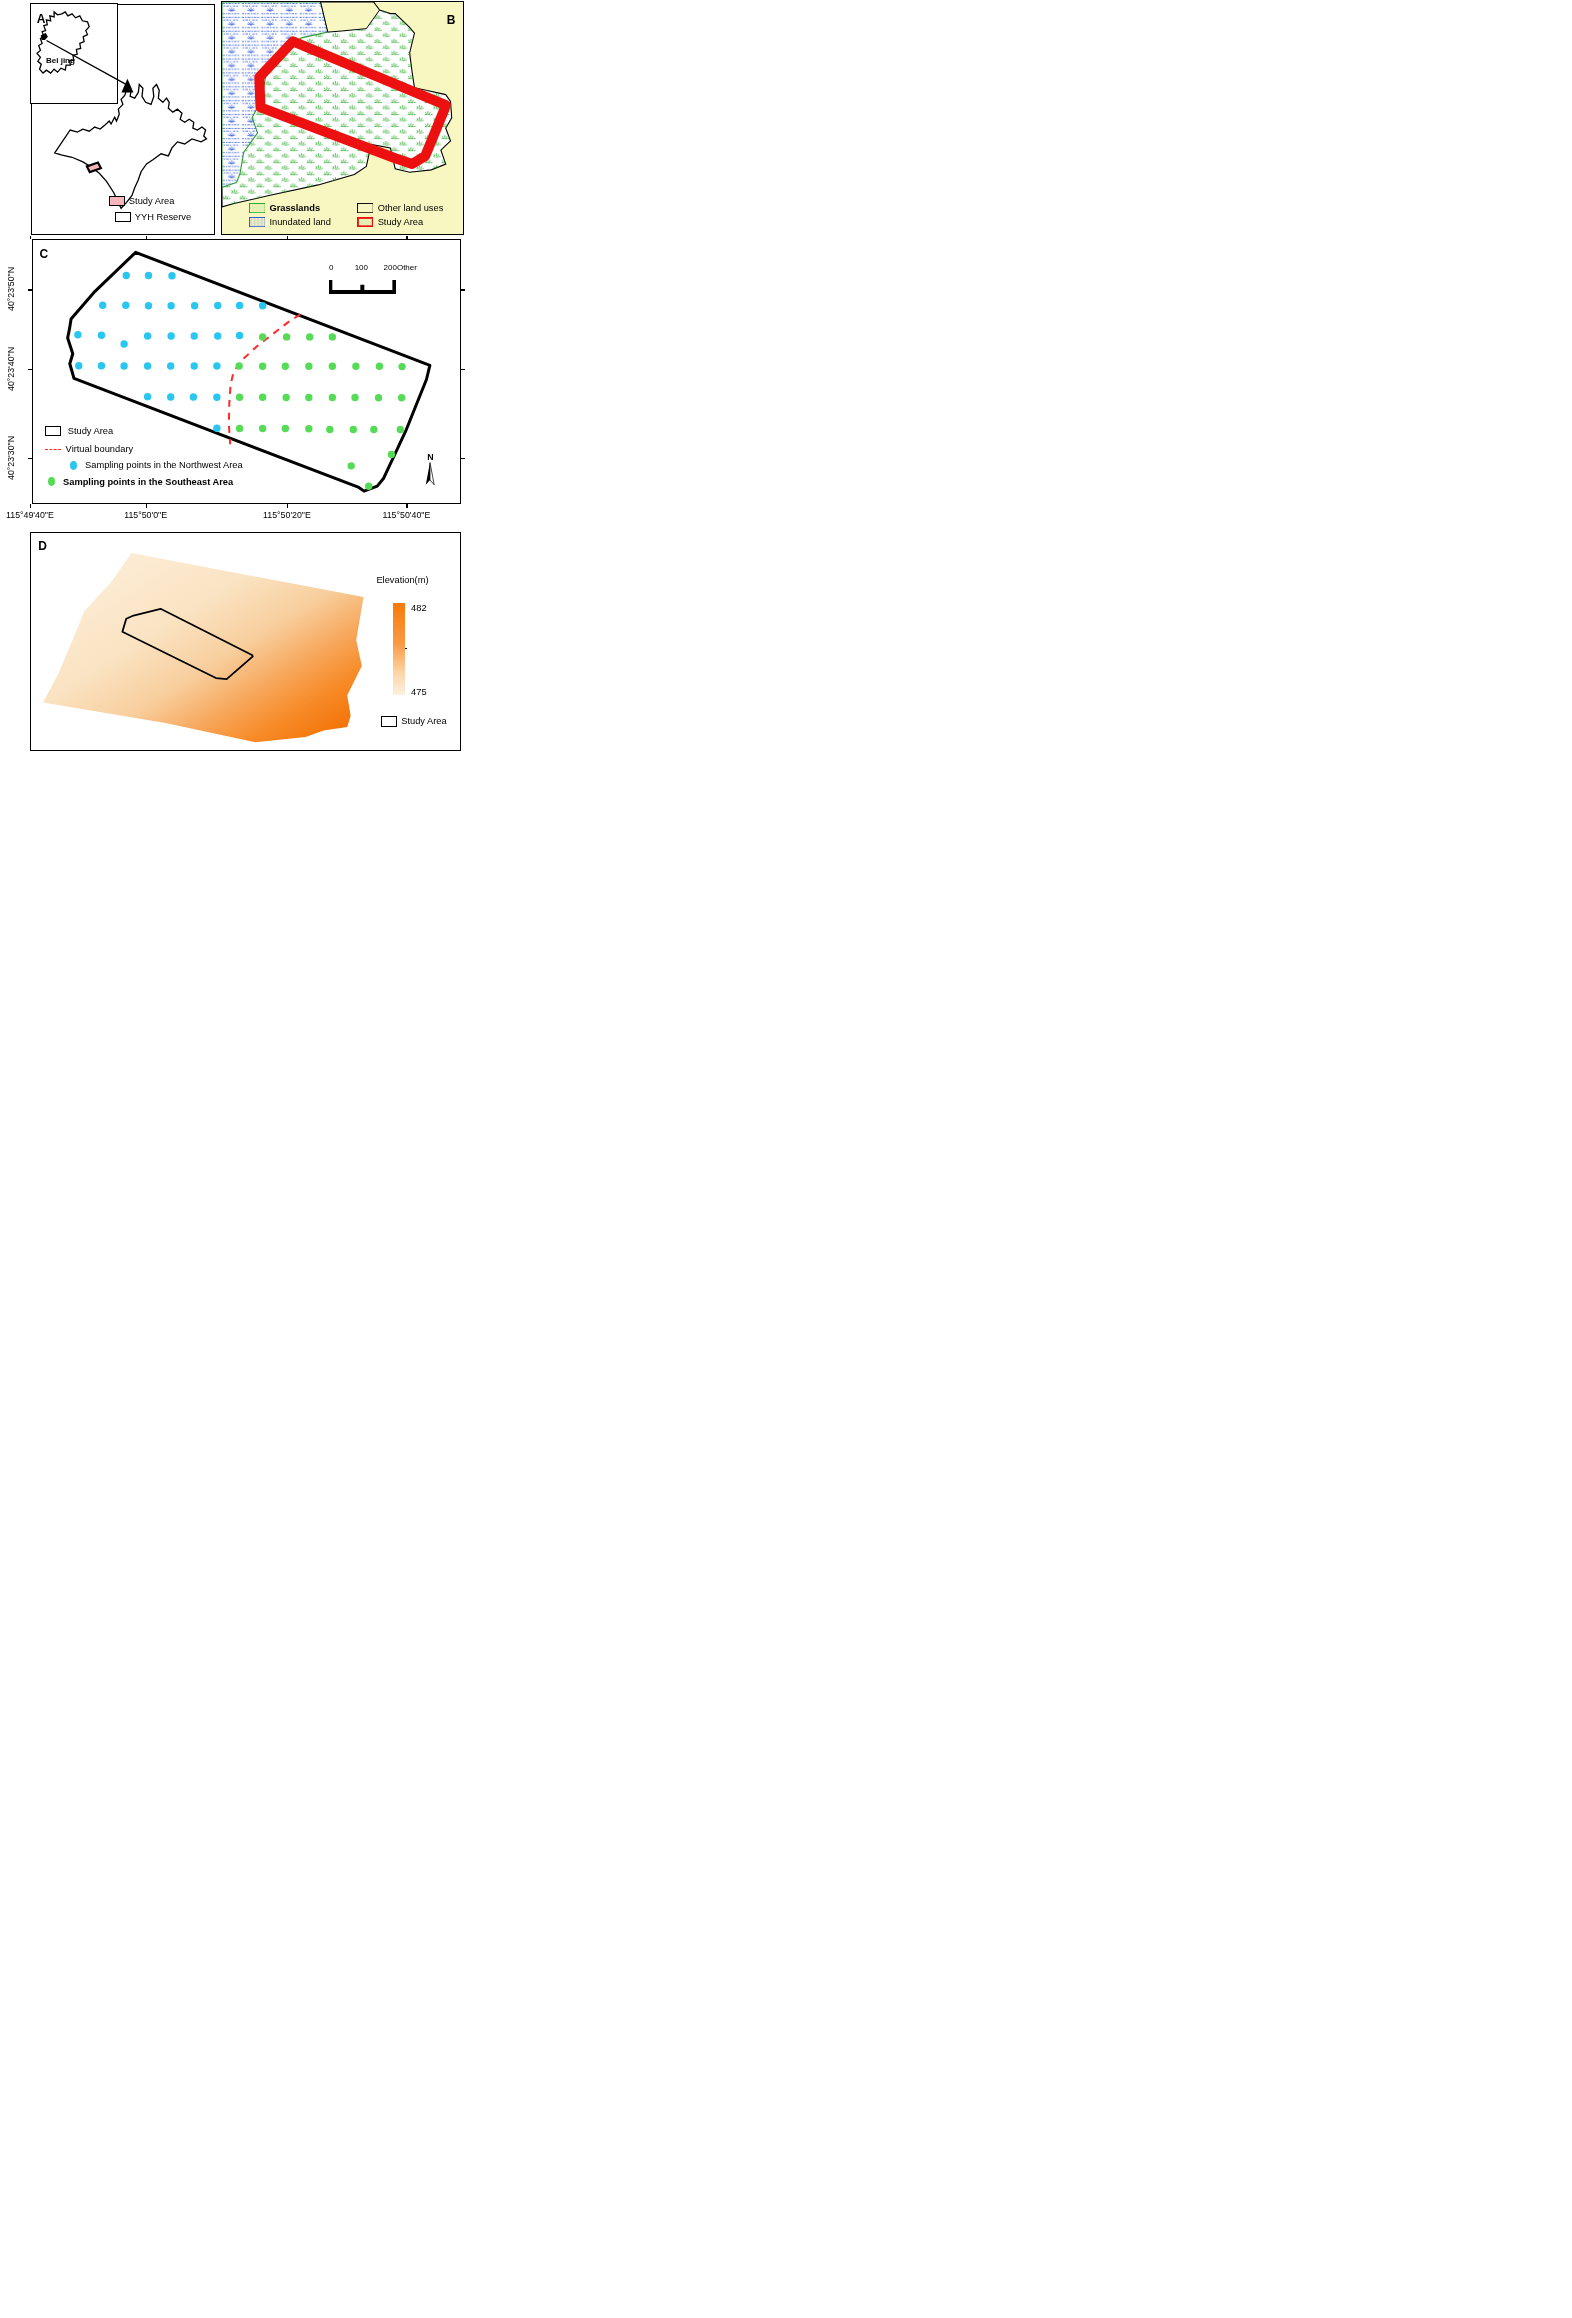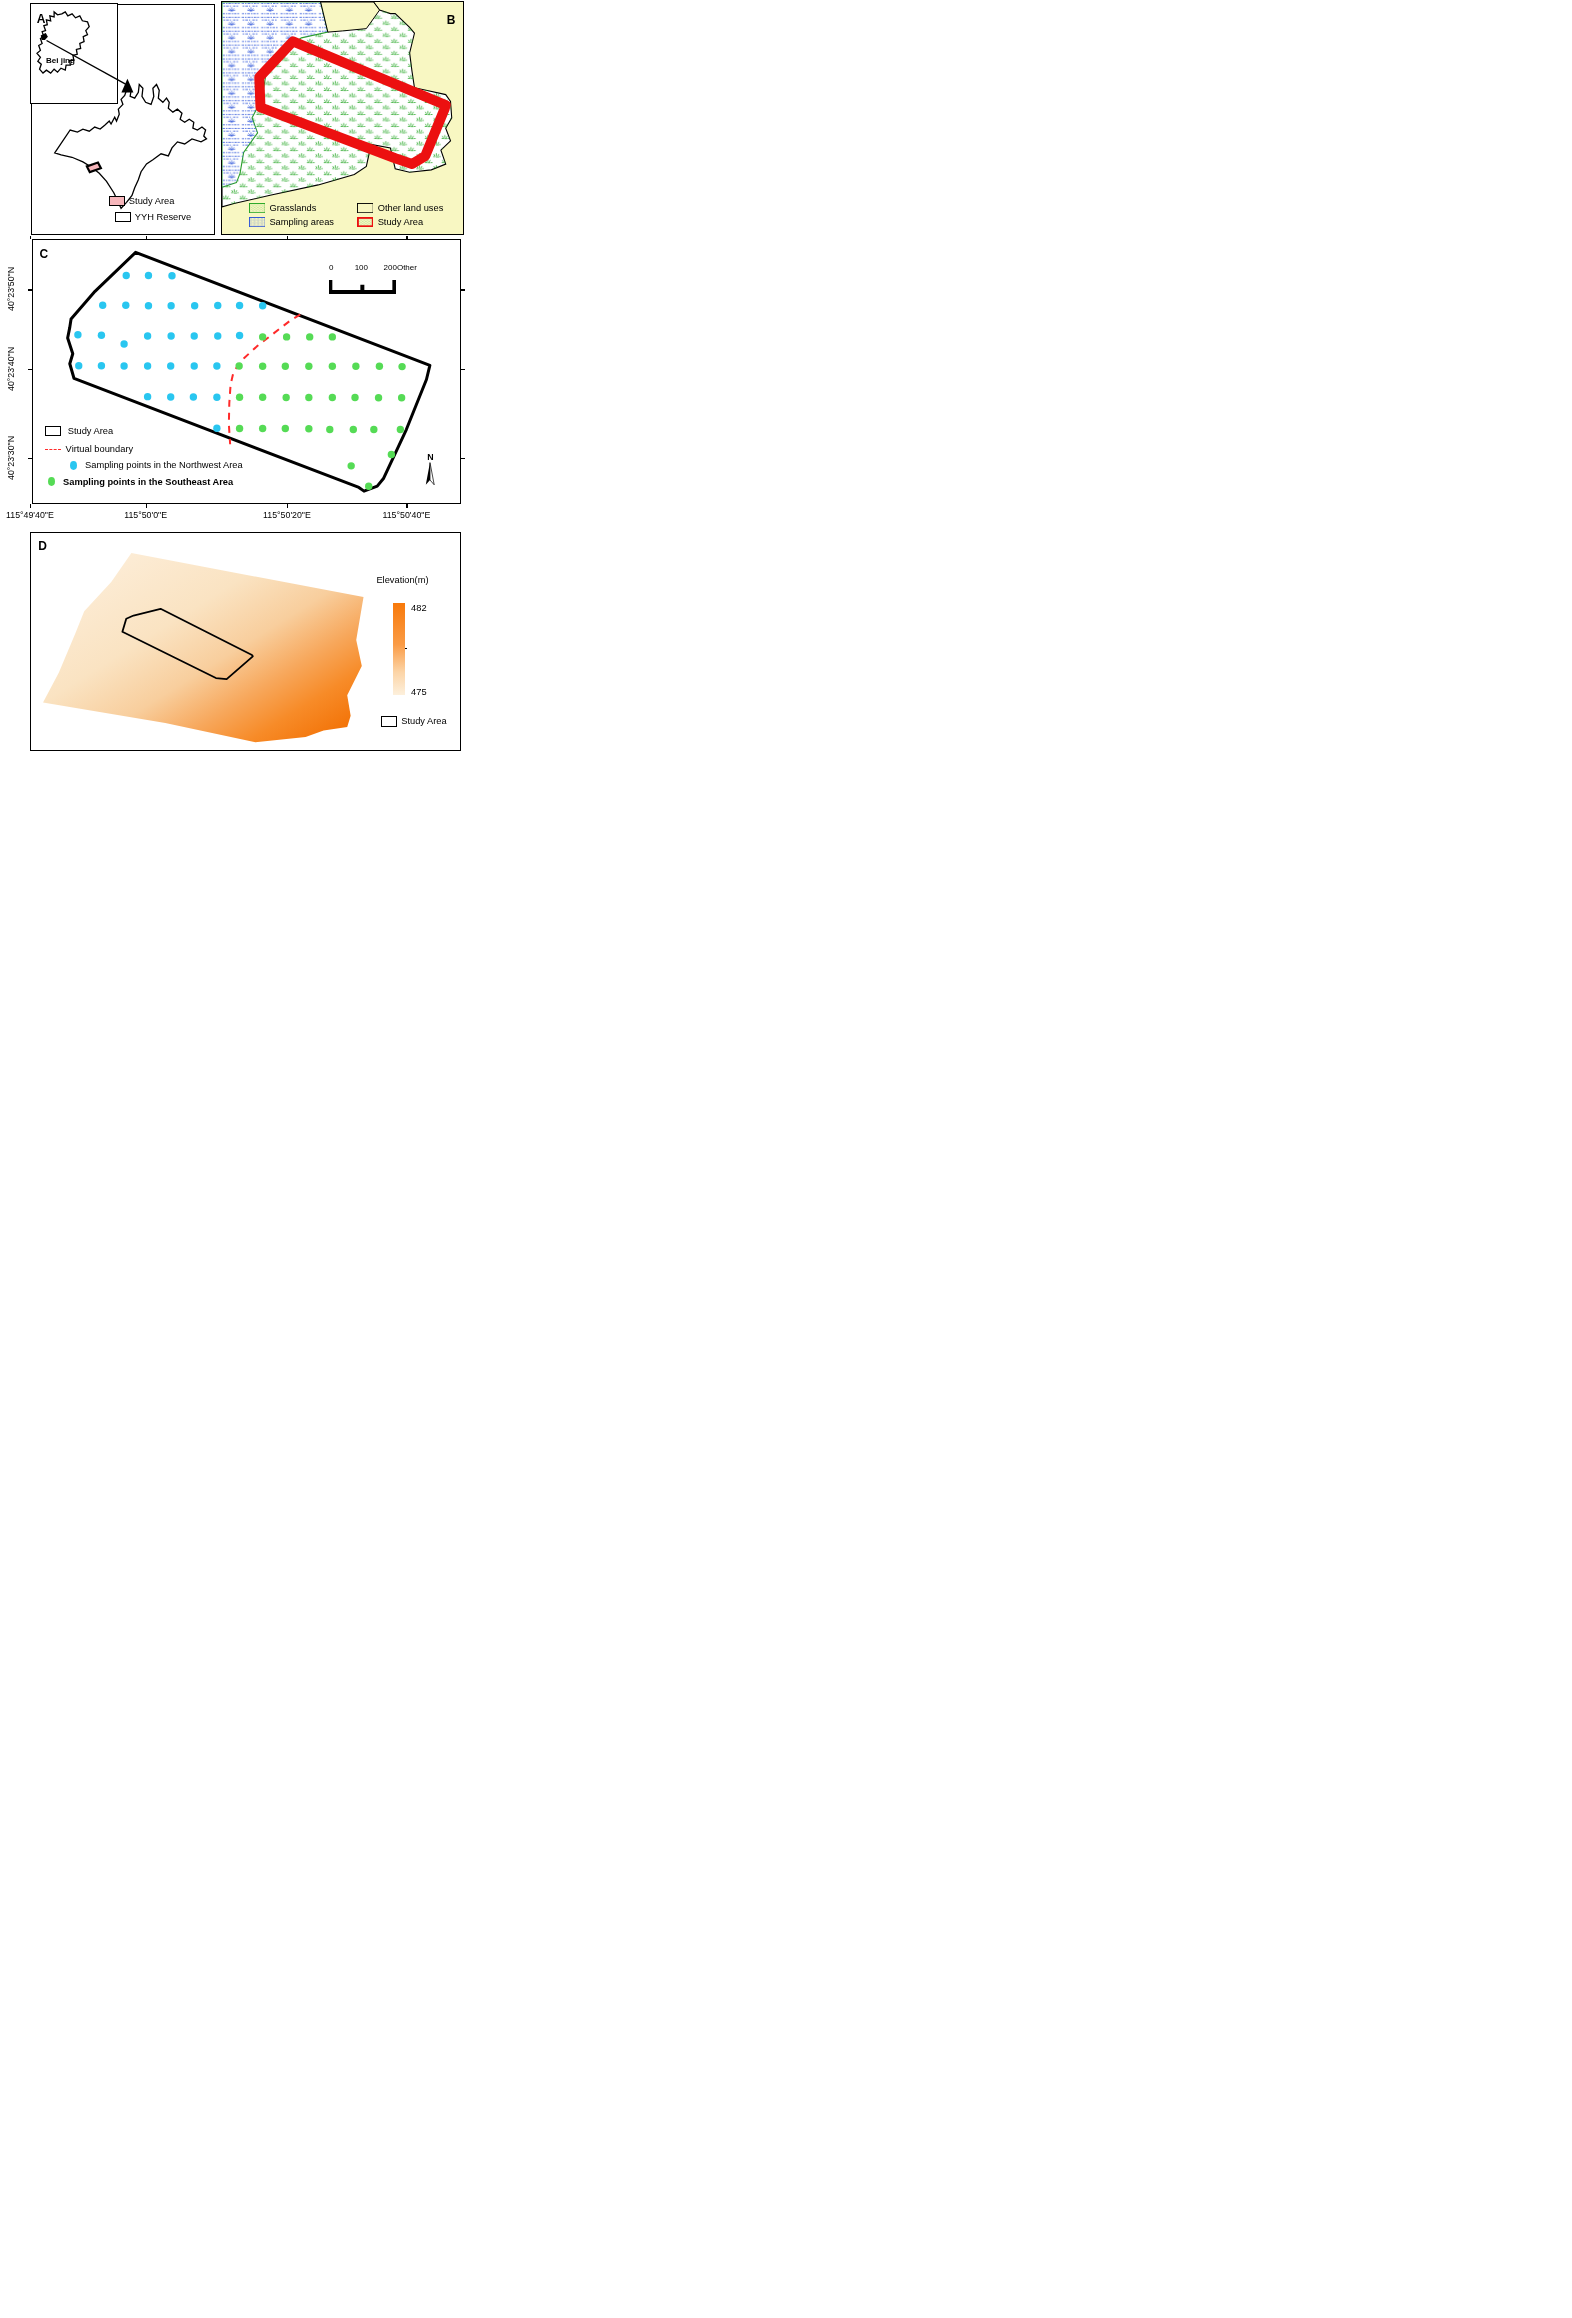--- a/index.html
+++ b/index.html
@@ -128,31 +128,31 @@
       <polygon points="0,0 63,0 65.5,3.5 70,5 72,5 78,11 80,13.5 78,22 79,30 80,37 93,40 95,43 95.5,50 93,54.5 95,60 91,64 93,70 87,72.5 78,73.5 72,72 70,63 62,61.5 60,71 55,74.5 40,79 20,83.5 5,87 0,88.5" fill="url(#grassPat)" stroke="none"></polygon>
 
       <polygon points="0,0 41,0 44,13 33,15.5 22,23.5 18.5,30 16.5,42 12.5,50 14.8,56.5 9,65 7.5,74 6,78 0,80" fill="#fff" stroke="#2A9E2A" stroke-width="1.1" vector-effect="non-scaling-stroke"></polygon>
       <polygon points="0,0 41,0 44,13 33,15.5 22,23.5 18.5,30 16.5,42 12.5,50 14.8,56.5 9,65 7.5,74 6,78 0,80" fill="url(#marshPat)" stroke="none"></polygon>
 
       <polygon points="41,0 63,0 65.5,3.5 60,11.5 50,12.5 44,13" fill="#F8F7C2" stroke="#000" stroke-width="1" vector-effect="non-scaling-stroke"></polygon>
 
       <polygon points="29.5,17 93,44.5 92.6,46 84.5,66.5 79,70 72,67.5 16,45.5 15.5,32.5" fill="none" stroke="#EC1010" stroke-width="10" stroke-linejoin="round" vector-effect="non-scaling-stroke"></polygon>
     </svg>
     <div class="panel-letter" style="right:3%;top:5%;">B</div>
-    <div class="legend-row" style="left:11%;top:86.5%;">
+    <div class="legend-row" style="left:11%;top:86.5%;font-weight:bold;">
       <svg class="sw swB" viewBox="0 0 36 22" width="16.7" height="10.2">
           <rect x="1" y="1" width="34" height="20" fill="url(#grassPat)" stroke="#1FA41F" stroke-width="2"></rect>
         </svg>
       <span class="legend-label">Grasslands</span>
     </div>
     <div class="legend-row" style="left:11%;top:92.8%;">
       <svg class="sw swB" viewBox="0 0 36 22" width="16.7" height="10.2">
           <rect x="1" y="1" width="34" height="20" fill="url(#marshPat)" stroke="#2A52D8" stroke-width="2"></rect>
         </svg>
-      <span class="legend-label">Sampling areas</span>
+      <span class="legend-label">Inundated land</span>
     </div>
     <div class="legend-row" style="left:56%;top:86.5%;">
       <svg class="sw swB" viewBox="0 0 36 22" width="16.7" height="10.2">
           <rect x="1" y="1" width="34" height="20" fill="#F8F7C2" stroke="#000" stroke-width="2"></rect>
         </svg>
       <span class="legend-label">Other land uses</span>
     </div>
     <div class="legend-row" style="left:56%;top:92.8%;">
       <svg class="sw swB" viewBox="0 0 36 22" width="16.7" height="10.2">
           <rect x="2" y="2" width="32" height="18" fill="url(#grassPat)" stroke="#EC1010" stroke-width="4"></rect>

